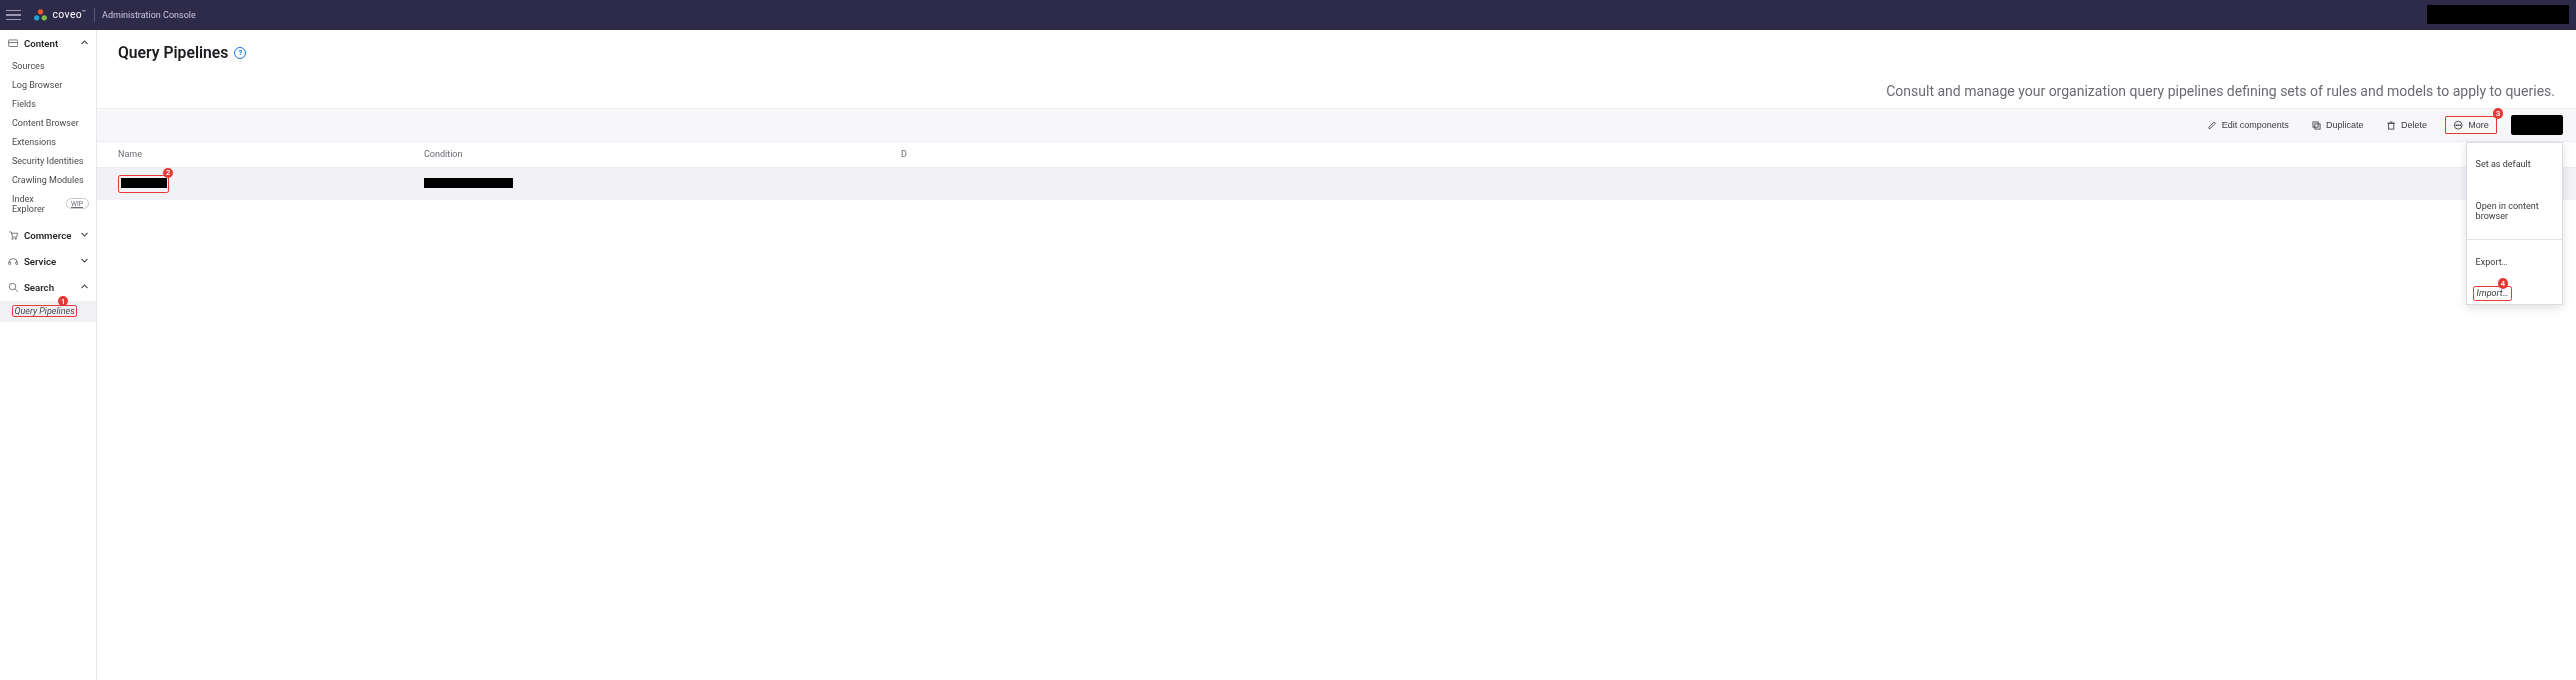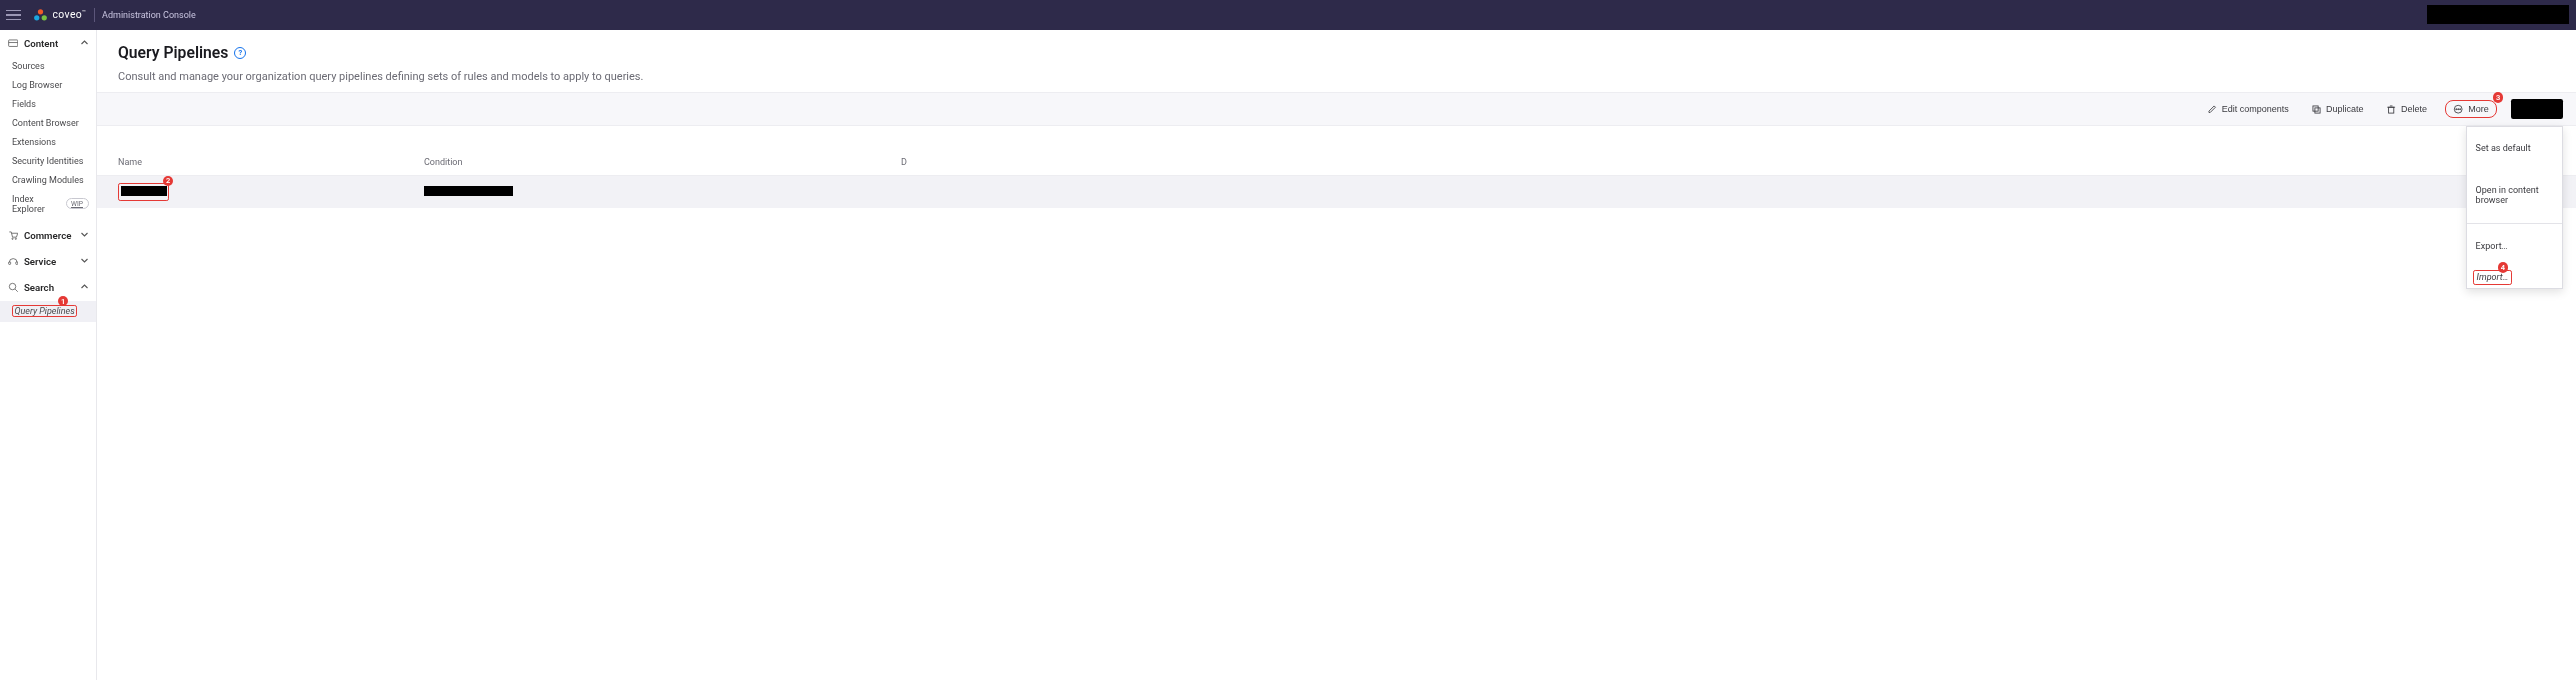--- a/index.html
+++ b/index.html
@@ -29,35 +29,35 @@
     .wip-badge { margin-left: auto; font-size: 6.7px; border: 0.7px solid #c8c8d0; border-radius: 6.7px; padding: 0.7px 4.5px; color: #6b6b74; text-decoration: underline; }
     
     .annot-badge { position: absolute; background: #e53935; color: #fff; font-size: 7.5px; width: 10.4px; height: 10.4px; border-radius: 50%; display: flex; align-items: center; justify-content: center; font-weight: 600; z-index: 5; }
     .annot-box { border: 1.5px solid #e53935; border-radius: 2.2px; position: relative; display: inline-block; font-style: italic; }
     
     .main { flex: 1; display: flex; flex-direction: column; overflow: visible; }
     .page-head { padding: 13.4px 21px 9px 21px; }
     .page-title-row { display: flex; align-items: center; gap: 6px; }
     .page-title { font-size: 15.7px; font-weight: 600; color: #1a1a1f; }
     .help-circle { width: 12px; height: 12px; border: 1.1px solid #1372ec; border-radius: 50%; display: inline-flex; align-items: center; justify-content: center; color: #1372ec; font-size: 7.5px; font-weight: 700; cursor: pointer; }
-    .page-sub { color: #6b6b74; font-size: 11px; margin-top: 8px; }
+    .page-sub { color: #6b6b74; font-size: 14px; margin-top: 21px; text-align: right; }
     
     .toolbar { background: #f7f7fa; border-top: 0.7px solid #ededf1; border-bottom: 0.7px solid #ededf1; padding: 6px 13.4px; display: flex; justify-content: flex-end; align-items: center; gap: 13.4px; position: relative; }
     .tool-btn { display: flex; align-items: center; gap: 4.5px; color: #3a3a3f; font-size: 9px; cursor: pointer; background: none; border: none; padding: 3px 4.5px; }
     .tool-btn svg { width: 10.4px; height: 10.4px; }
     .tool-more-wrap { position: relative; }
-    .tool-more { border: 1.5px solid #e53935; border-radius: 8px; padding: 3px 7.5px; }
+    .tool-more { border: 1.5px solid #e53935; border-radius: 1px; padding: 3px 7.5px; }
     .primary-btn { width: 52px; height: 19.4px; background: #000; border-radius: 2.2px; }
     
     .dropdown { position: absolute; top: 100%; right: 13.4px; margin-top: 1.5px; background: #fff; border: 0.7px solid #dcdce2; box-shadow: 0 3px 9px rgba(0,0,0,0.12); width: 97px; z-index: 10; }
     .dropdown-item { padding: 16px 9px; font-size: 9px; color: #3a3a3f; cursor: pointer; }
     .dropdown-sep { height: 0.7px; background: #e3e3e8; margin: 1.5px 0; }
     
     .table { width: 100%; }
-    .table-head { display: flex; padding: 7.5px 21px; color: #6b6b74; font-size: 9px; border-bottom: 0.7px solid #ededf1; margin-top: 24px; }
+    .table-head { display: flex; padding: 7.5px 21px; color: #6b6b74; font-size: 9px; border-bottom: 0.7px solid #ededf1; }
     .col-name { width: 306px; }
     .col-cond { width: 477px; }
     .col-info { flex: 1; text-align: left; }
     .col-d { width: 30px; }
     .table-row { display: flex; padding: 7.5px 21px; align-items: center; background: #f2f2f6; }
     .redact { background: #000; }
     .red-a { width: 46px; height: 10.4px; }
     .red-b { width: 89px; height: 10.4px; }
   </style>
 </head>

